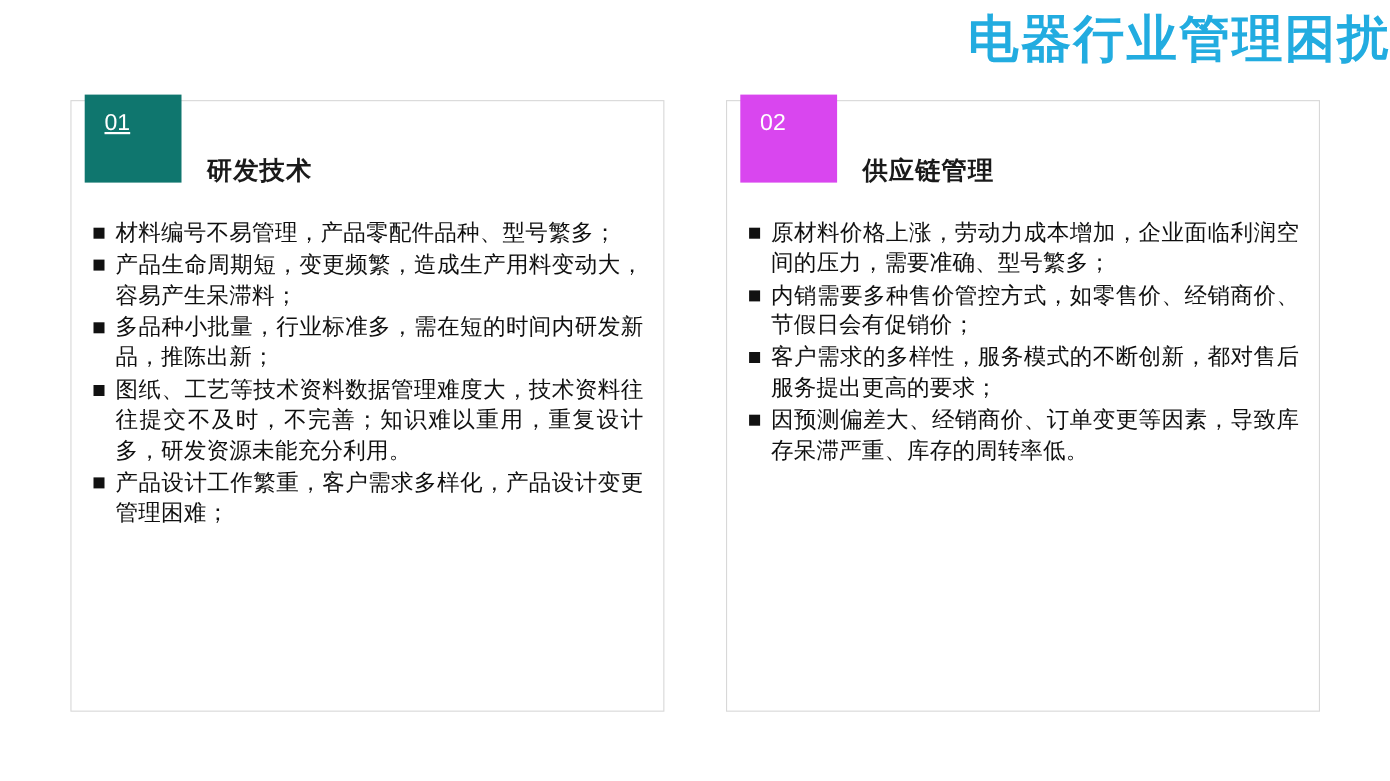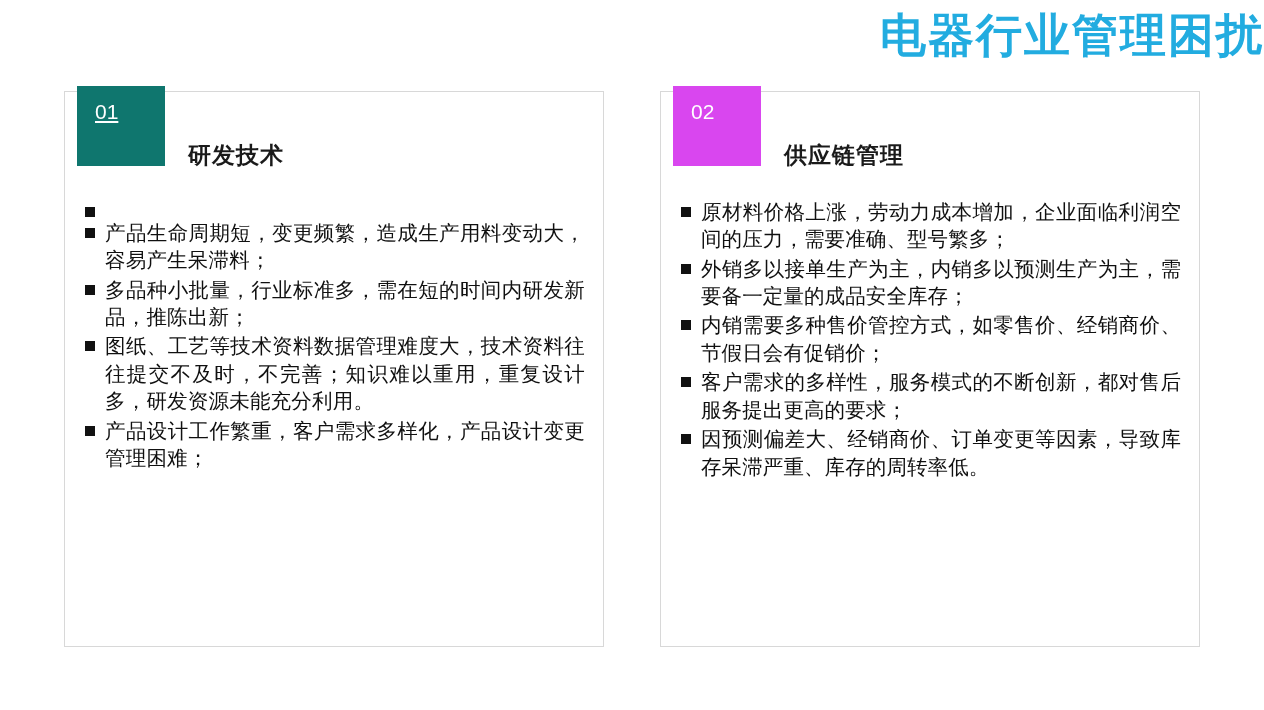--- a/index.html
+++ b/index.html
@@ -112,20 +112,21 @@
   <div class="cards">
 
     <div class="card card-left">
       <div class="card-badge badge-teal">
         <span>01</span>
       </div>
       <div class="card-heading">研发技术</div>
       <div class="bullets">
         <div class="bullet">
           <span class="bullet-marker"></span>
+          <span class="bullet-text">材料编号不易管理，产品零配件品种、型号繁多；</span>
         </div>
         <div class="bullet">
           <span class="bullet-marker"></span>
           <span class="bullet-text">产品生命周期短，变更频繁，造成生产用料变动大，容易产生呆滞料；</span>
         </div>
         <div class="bullet">
           <span class="bullet-marker"></span>
           <span class="bullet-text">多品种小批量，行业标准多，需在短的时间内研发新品，推陈出新；</span>
         </div>
         <div class="bullet">
@@ -144,24 +145,20 @@
         <span>02</span>
       </div>
       <div class="card-heading">供应链管理</div>
       <div class="bullets">
         <div class="bullet">
           <span class="bullet-marker"></span>
           <span class="bullet-text">原材料价格上涨，劳动力成本增加，企业面临利润空间的压力，需要准确、型号繁多；</span>
         </div>
         <div class="bullet">
           <span class="bullet-marker"></span>
-          <span class="bullet-text">外销多以接单生产为主，内销多以预测生产为主，需要备一定量的成品安全库存；</span>
-        </div>
-        <div class="bullet">
-          <span class="bullet-marker"></span>
           <span class="bullet-text">内销需要多种售价管控方式，如零售价、经销商价、节假日会有促销价；</span>
         </div>
         <div class="bullet">
           <span class="bullet-marker"></span>
           <span class="bullet-text">客户需求的多样性，服务模式的不断创新，都对售后服务提出更高的要求；</span>
         </div>
         <div class="bullet">
           <span class="bullet-marker"></span>
           <span class="bullet-text">因预测偏差大、经销商价、订单变更等因素，导致库存呆滞严重、库存的周转率低。</span>
         </div>

